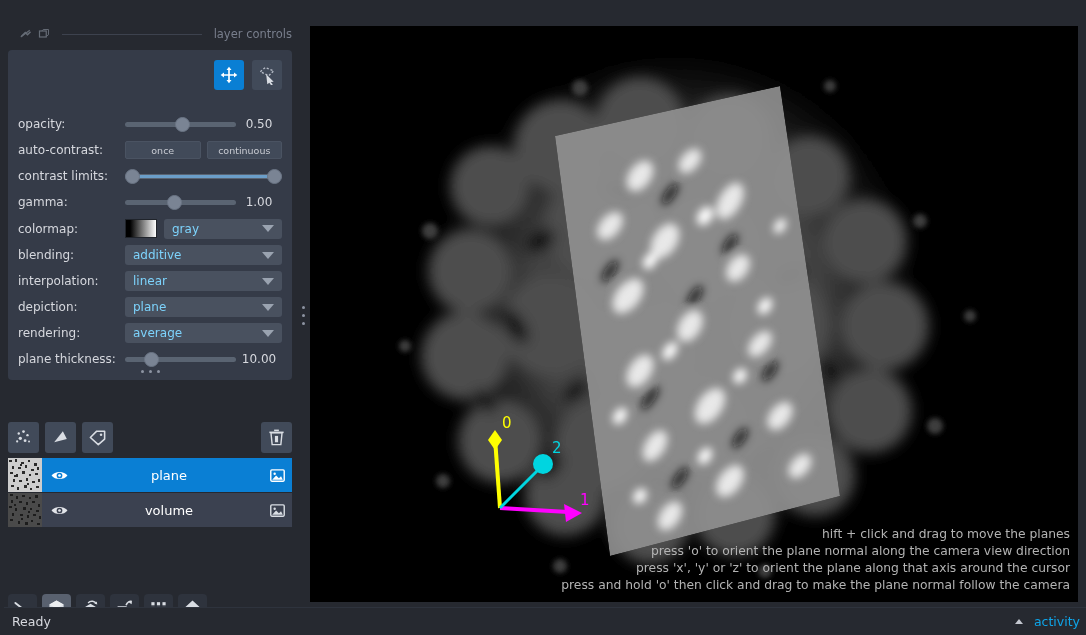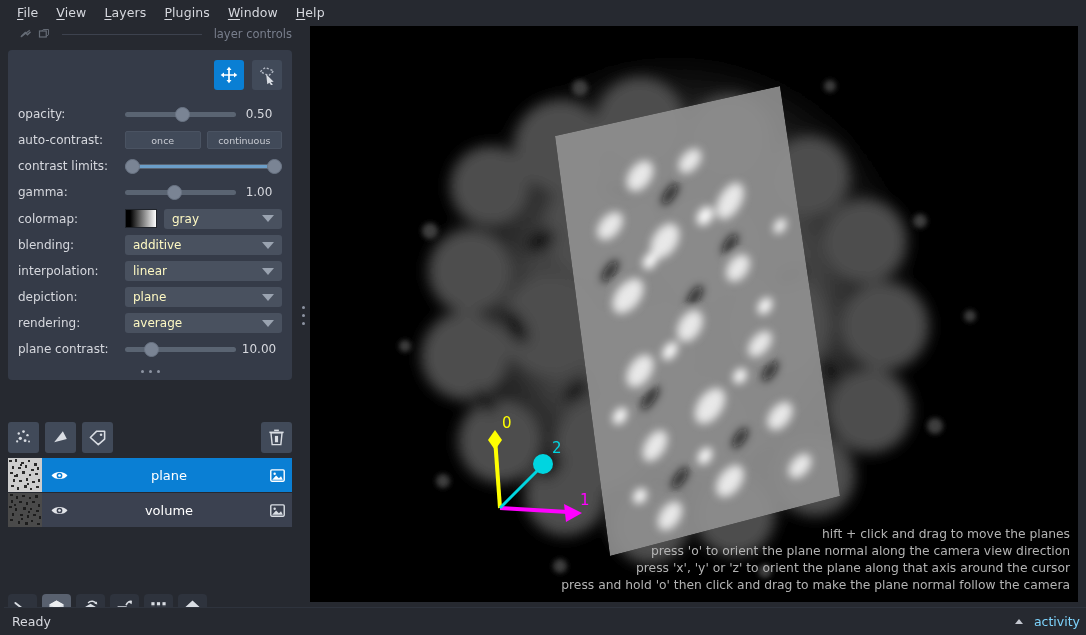--- a/index.html
+++ b/index.html
@@ -42,21 +42,21 @@
     position: absolute; left: 8px; top: 26px; width: 284px; height: 330px;
     background: #353b48; border-radius: 4px; padding: 10px 10px 6px 10px;
   }
   .mode-row { display: flex; justify-content: flex-end; gap: 8px; height: 30px; }
   .mode-btn {
     width: 30px; height: 30px; border-radius: 3px; background: #414a59;
     display: flex; align-items: center; justify-content: center;
   }
   .mode-btn.active { background: #0a7fd4; }
 
-  .ctl-grid { margin-top: 11px; }
+  .ctl-grid { margin-top: 21px; }
   .ctl-row { display: flex; align-items: center; height: 26px; }
   .ctl-label {
     width: 107px; font-size: 12px; color: #d6d8de; flex: none;
     white-space: nowrap;
   }
   .ctl-field { flex: 1; display: flex; align-items: center; }
 
   
   .slider { position: relative; height: 20px; display: flex; align-items: center; }
   .slider .track {
@@ -82,21 +82,21 @@
     height: 18px; background: #414a59; border: 1px solid #4a5362; border-radius: 2px;
     font-size: 9.5px; color: #c9ccd3; display: flex; align-items: center;
     justify-content: center; flex: 1;
   }
   .normbtn.wide { flex: 1.15; }
 
   
   .combo {
     flex: 1; height: 20px; background: #49515f; border-radius: 3px;
     display: flex; align-items: center; padding: 0 6px 0 8px;
-    font-size: 12px; color: #fef9c3; position: relative;
+    font-size: 12px; color: #7dd3fc; position: relative;
   }
   .combo .cname { flex: 1; }
   .chev {
     width: 0; height: 0; border-left: 6px solid transparent;
     border-right: 6px solid transparent; border-top: 7px solid #9aa3b0;
     margin-right: 2px;
   }
   .cmap-swatch {
     width: 32px; height: 19px; flex: none; margin-right: 7px;
     background: linear-gradient(to right, #000 0%, #000 14%, #fff 100%);
@@ -164,41 +164,33 @@
   }
 
   
   #statusbar {
     position: absolute; left: 4px; top: 607px; width: 1086px; height: 28px;
     background: #262930; display: flex; align-items: center;
     border-top: 1px solid #2e333d;
   }
   #status-text { font-size: 12.5px; color: #d6d8de; margin-left: 8px; }
   #activity {
-    margin-left: auto; margin-right: 10px; font-size: 12.5px; color: #7dd3fc;
+    margin-left: auto; margin-right: 10px; font-size: 12.5px; color: #0ea5e9;
     display: flex; align-items: center; gap: 11px;
   }
   .caret-up {
     width: 0; height: 0; border-left: 4px solid transparent;
     border-right: 4px solid transparent; border-bottom: 5px solid #c3c7cf;
   }
 </style>
 </head>
 <body>
 
 <div id="app">
 
-  <div id="menubar">
-    <div class="menu-item"><u>F</u>ile</div>
-    <div class="menu-item"><u>V</u>iew</div>
-    <div class="menu-item"><u>L</u>ayers</div>
-    <div class="menu-item"><u>P</u>lugins</div>
-    <div class="menu-item"><u>W</u>indow</div>
-    <div class="menu-item"><u>H</u>elp</div>
-  </div>
 
   <div id="leftcol">
 
     <div class="dock-titlebar">
       <svg class="dock-btn" viewBox="0 0 16 16">
         <path d="M2 11 L7 6 L10 9 L14 5" stroke="#9aa3b0" stroke-width="2" fill="none"></path>
         <path d="M1 12 L13 3" stroke="#9aa3b0" stroke-width="1.4"></path>
       </svg>
       <svg class="dock-btn" viewBox="0 0 16 16">
         <rect x="2" y="4" width="9" height="8" stroke="#9aa3b0" stroke-width="1.6" fill="none"></rect>
@@ -317,21 +309,21 @@
           <div class="ctl-field">
             <div class="combo">
               <span class="cname">average</span>
               <span class="chev"></span>
             </div>
           </div>
         </div>
 
 
         <div class="ctl-row" style="height:26px">
-          <div class="ctl-label">plane contrast:</div>
+          <div class="ctl-label">plane thickness:</div>
           <div class="ctl-field">
             <div class="slider" style="flex:1">
               <div class="track"></div>
               <div class="knob" style="left:17%"></div>
             </div>
             <div class="val">10.00</div>
           </div>
         </div>
 
       </div>

